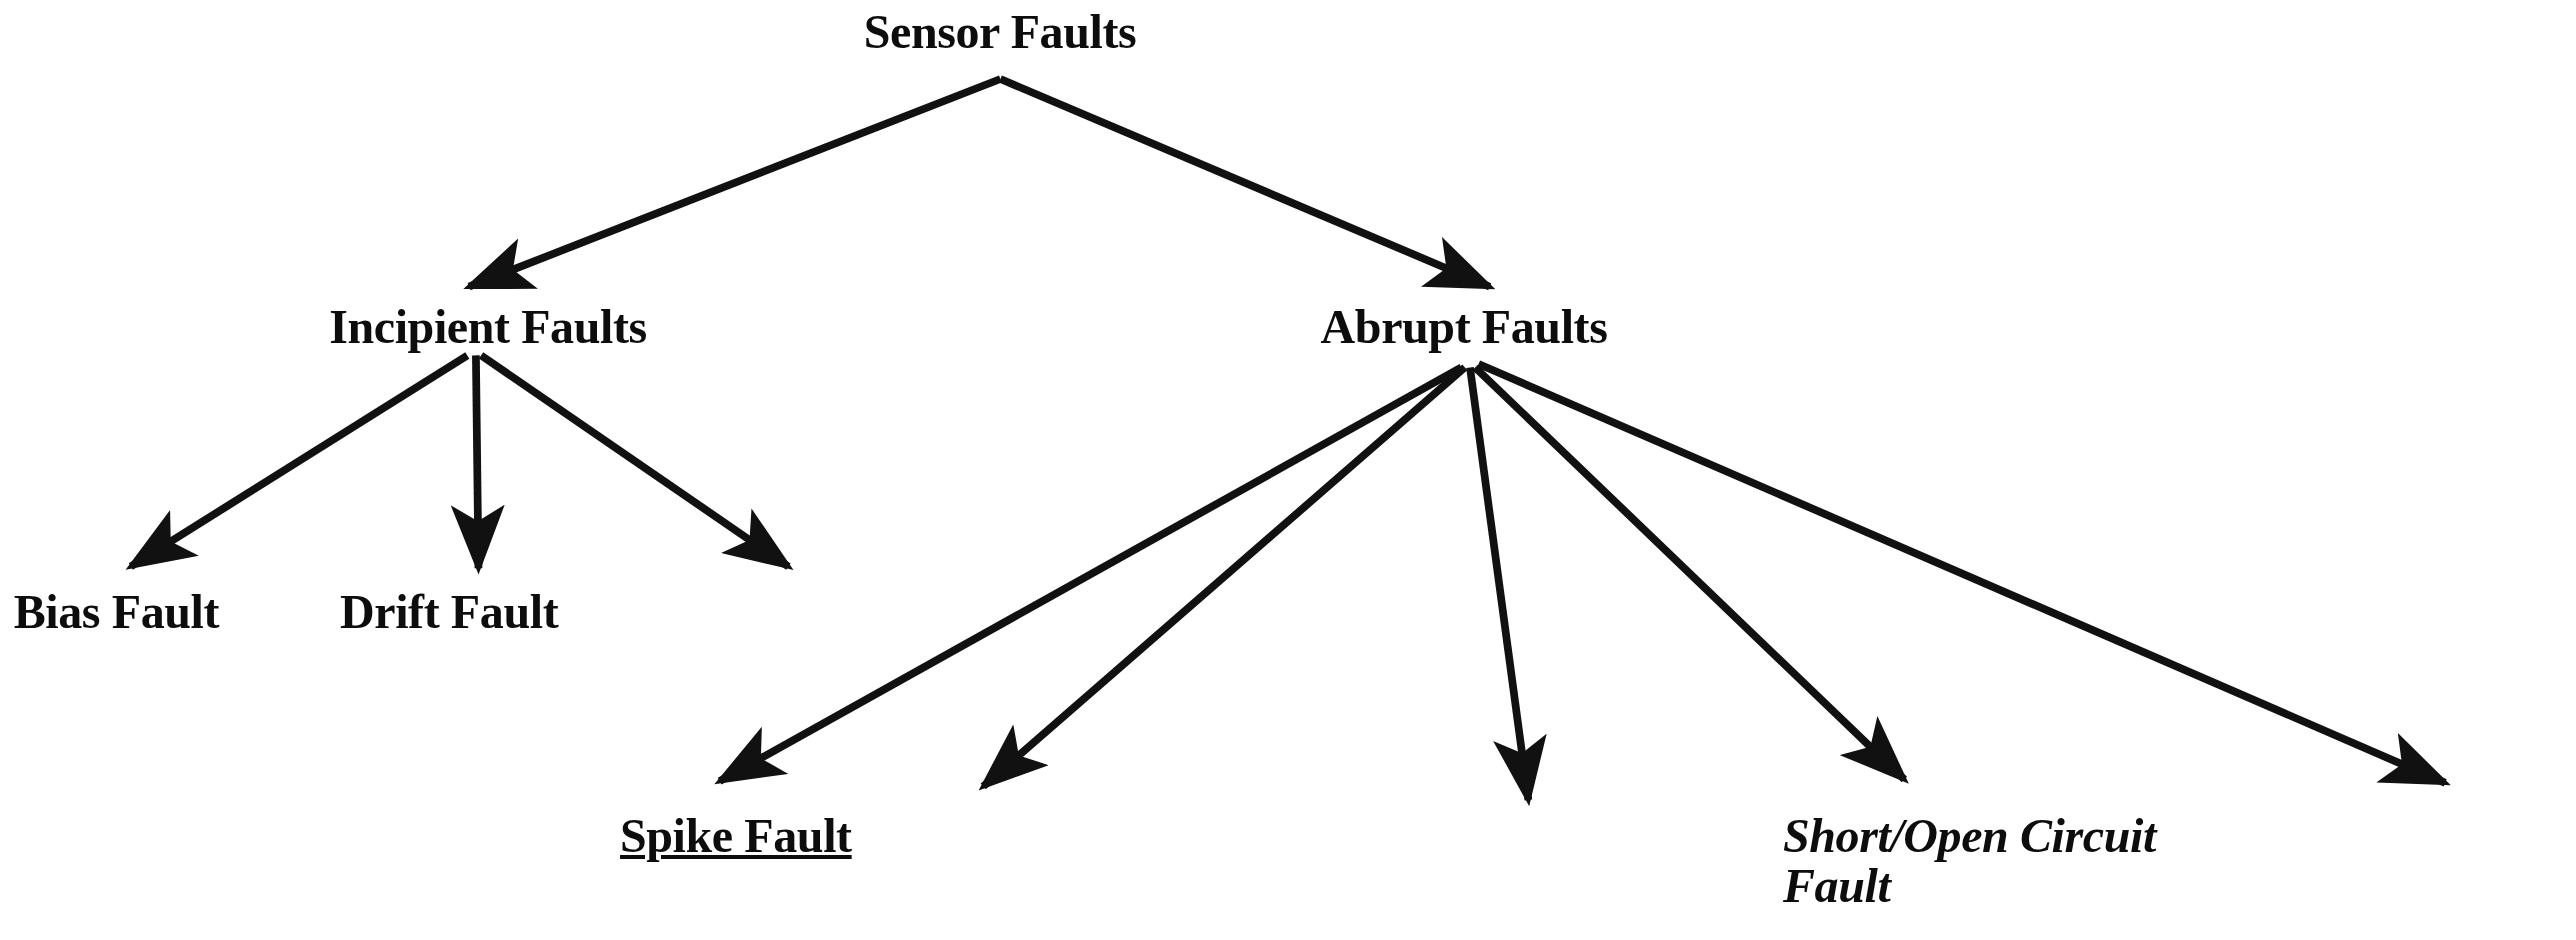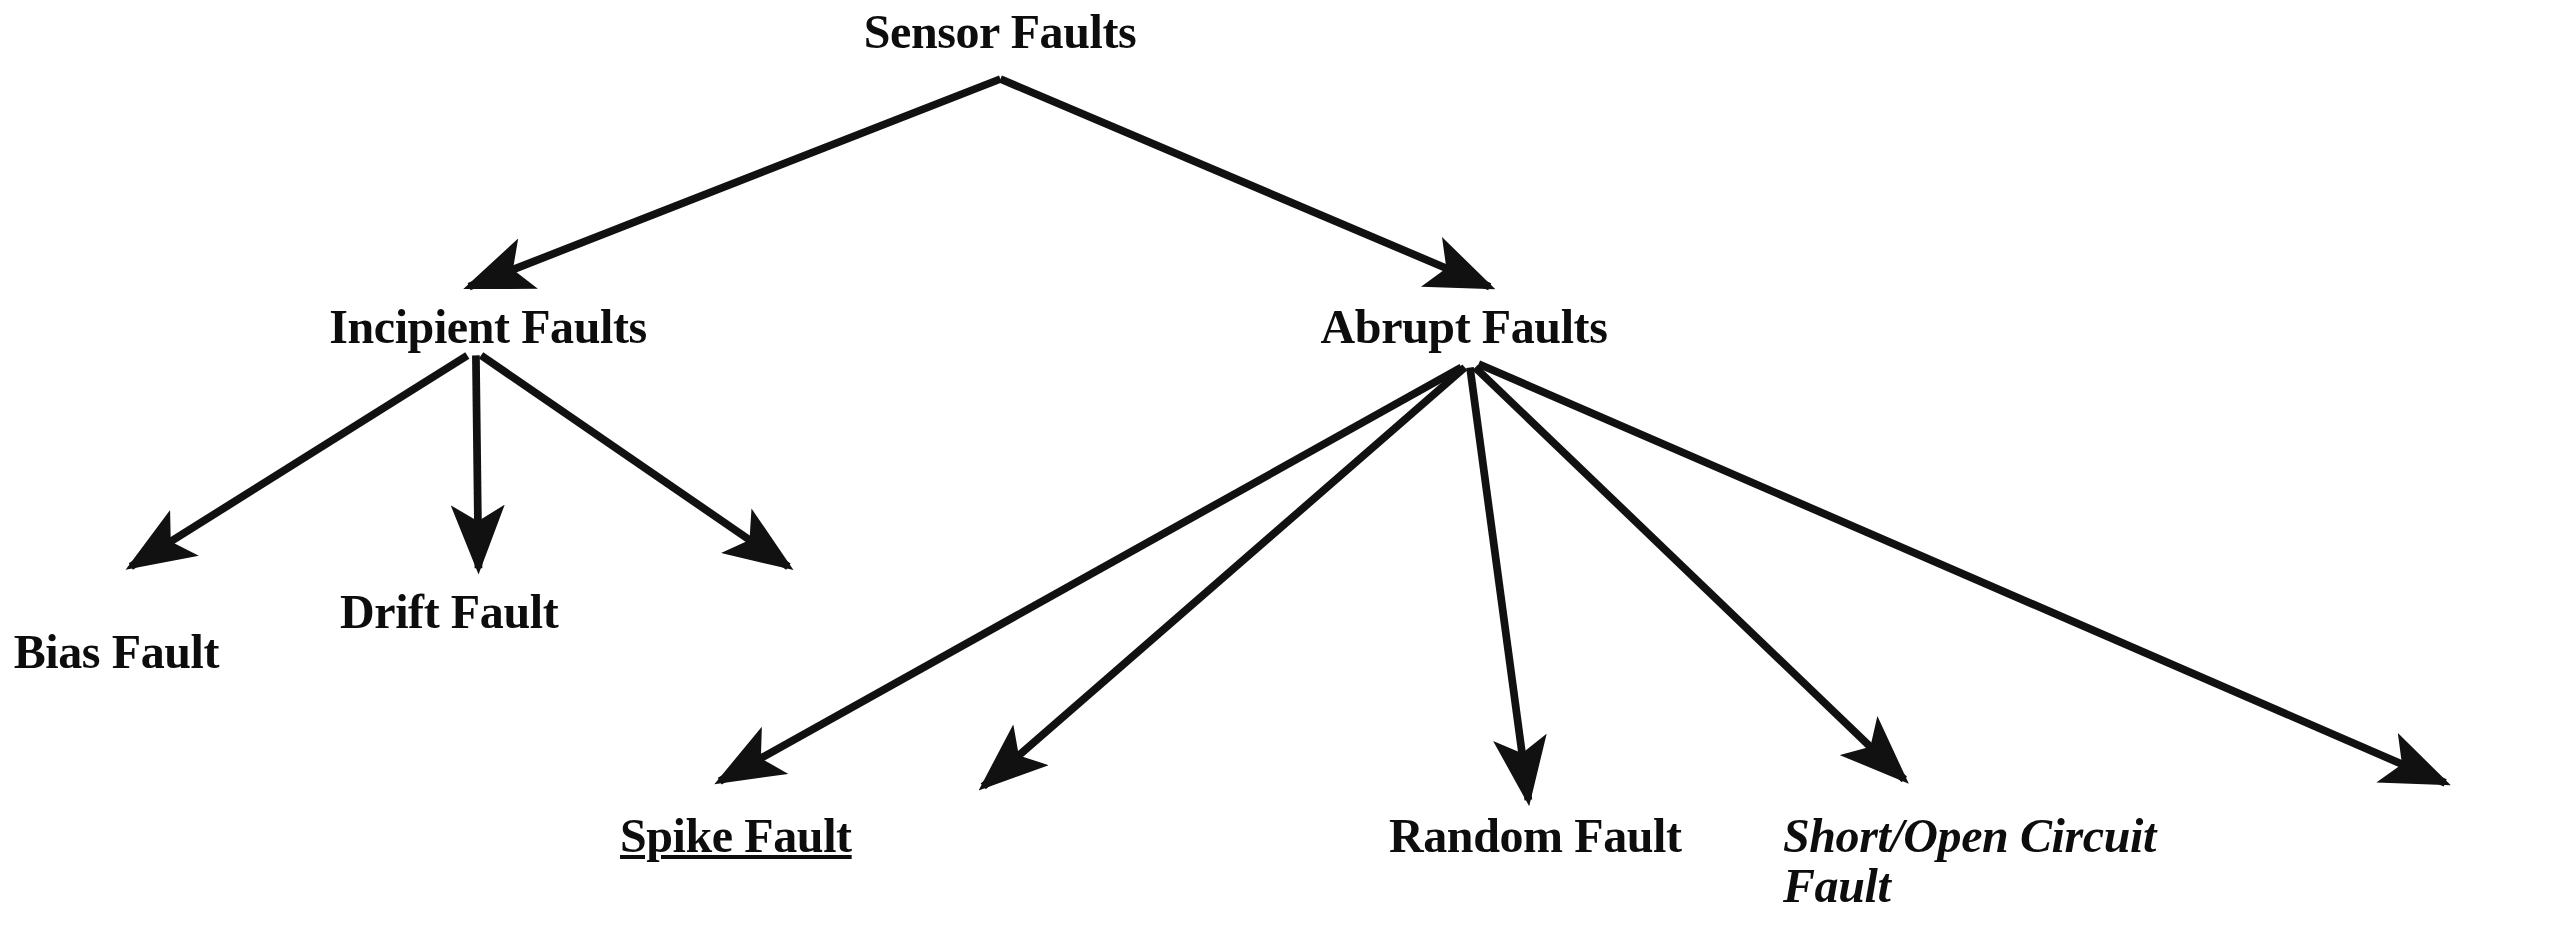--- a/index.html
+++ b/index.html
@@ -80,28 +80,27 @@
 
     <line x1="1722" y1="424" x2="2848" y2="912" stroke="#111111" stroke-width="9" marker-end="url(#arrowhead)"></line>
   </svg>
 
   <div class="node-label n-center" style="left:1000px; top:6.9px;">Sensor Faults</div>
 
   <div class="node-label n-center" style="left:461px; top:302px;margin-left:27px;">Incipient Faults</div>
 
   <div class="node-label n-center" style="left:1464px; top:302px;">Abrupt Faults</div>
 
-  <div class="node-label n-left" style="left:13.7px; top:587px;margin-top:40px;">Bias Fault</div>
+  <div class="node-label n-left" style="left:13.7px; top:587px;">Bias Fault</div>
 
   <div class="node-label n-left" style="left:340px; top:587px;">Drift Fault</div>
 
 
   <div class="node-label n-left" style="left:620px; top:811px;text-decoration:underline;">Spike Fault</div>
 
 
-  <div class="node-label n-left" style="left:1389px; top:811px;">Random Fault</div>
 
   <div class="node-label n-left wrap" style="left:1783px; top:811px;font-style:italic;">Short/Open Circuit
 Fault</div>
 
 
 </div>
 
 
 </body></html>

